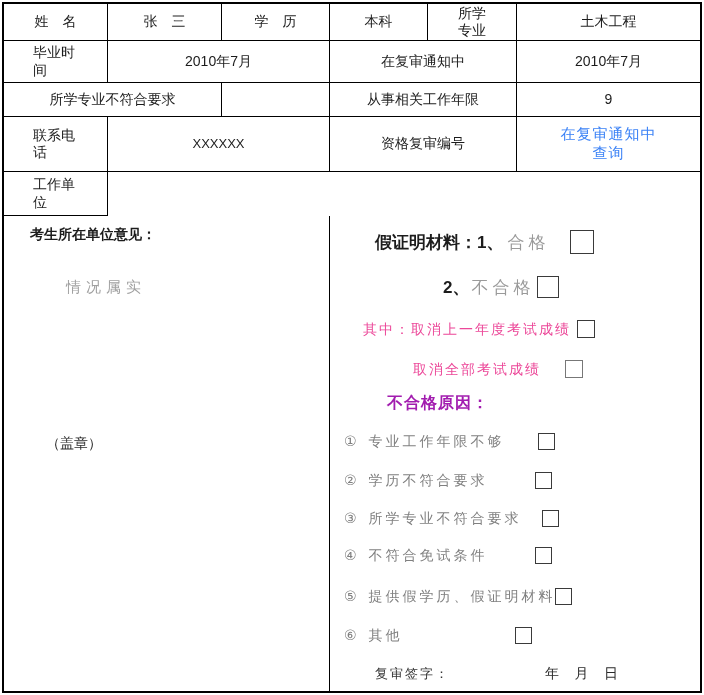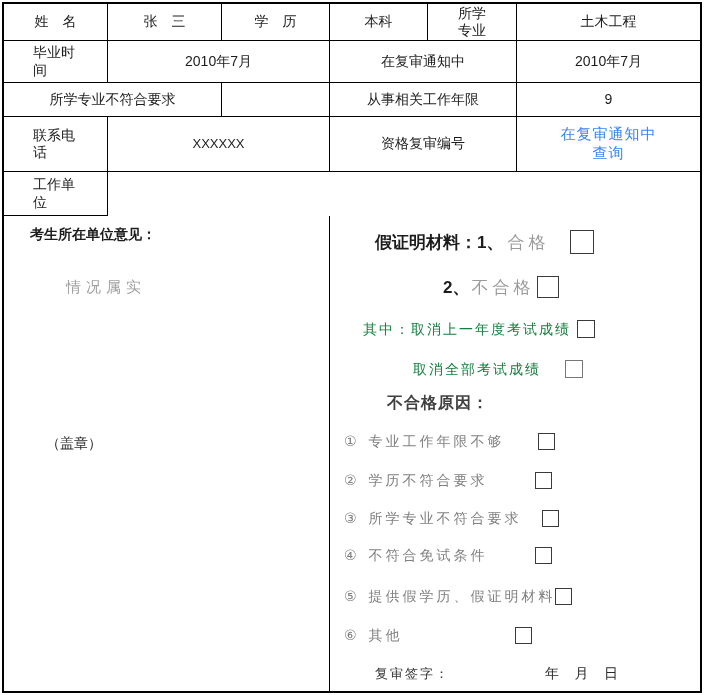--- a/index.html
+++ b/index.html
@@ -16,28 +16,28 @@
   .wrap22{white-space:pre-line;text-align:center;}
   .redtext{color:#3b82f6;white-space:pre-line;font-size:15px;letter-spacing:1px;}
   .opinion-title{position:absolute;font-weight:bold;font-size:14px;}
   .opinion-comment{position:absolute;color:#a0a0a0;font-size:15px;letter-spacing:5px;}
   .opinion-sealrow{position:absolute;font-size:14px;color:#2a2a2a;display:flex;align-items:center;}
   .opinion-sealrow .sealdate{margin-left:36px;white-space:pre;color:#3c3c3c;}
   .row{position:absolute;display:flex;align-items:center;}
   .b{font-weight:bold;}
   .big{font-size:17px;}
   .gray1{color:#9a9a9a;}
-  .gray2{color:#15803d;}
+  .gray2{color:#ec4899;}
   .ls4{letter-spacing:4px;}
   .ls2{letter-spacing:2px;}
   .cb{position:absolute;display:inline-block;background:#fff;border:1px solid #3a3a3a;box-sizing:border-box;}
   .cb.soft{border-color:#777;}
   .reason-no{font-size:14px;color:#808080;}
   .reason-text{font-size:14px;color:#808080;letter-spacing:3px;margin-left:12px;}
-  .fail-title{font-size:16px;font-weight:bold;color:#404040;letter-spacing:1px;}
+  .fail-title{font-size:16px;font-weight:bold;color:#a21caf;letter-spacing:1px;}
   .sign-label{font-size:13px;letter-spacing:2px;color:#333;}
   .sign-date{position:absolute;left:170px;top:8px;font-size:14px;color:#2a2a2a;white-space:pre;}
 </style>
 </head>
 <body>
 
 <div class="page">
   <div class="table">
 
     <div class="cell" style="left:0;top:0;width:104px;height:37px;">

